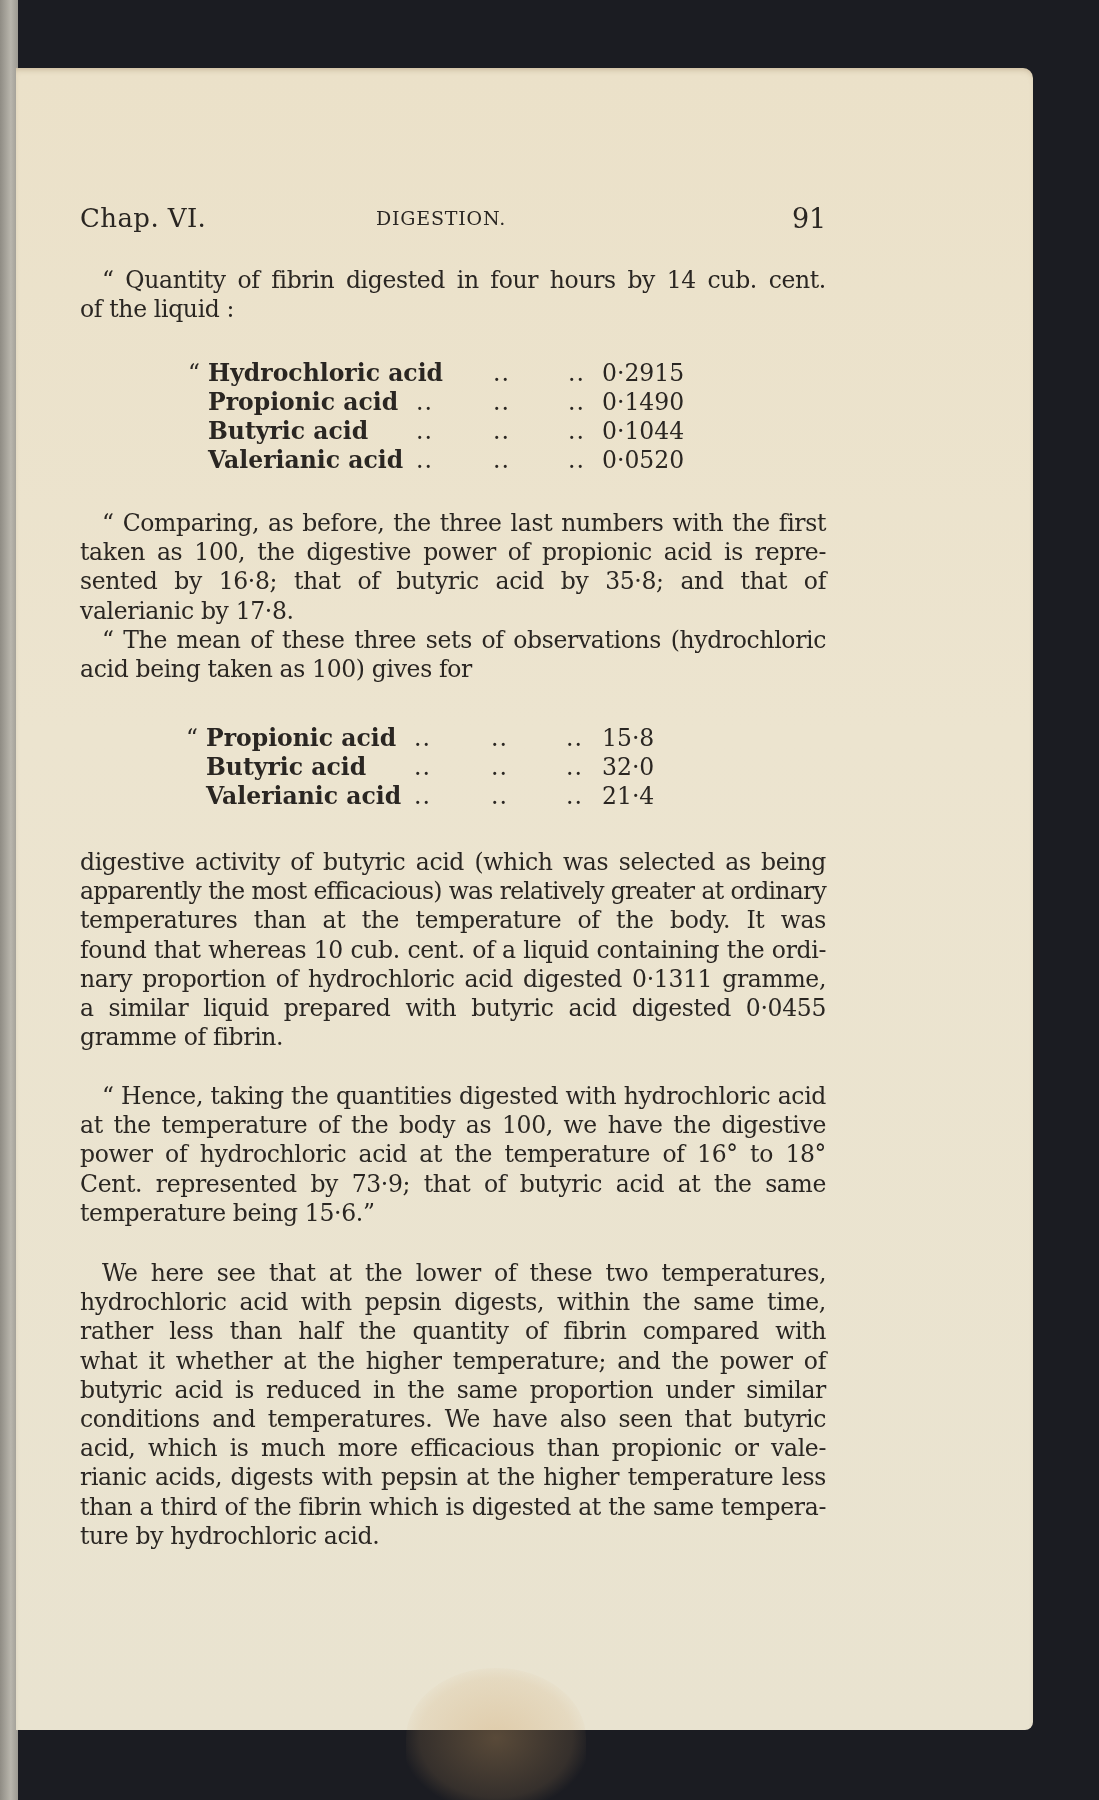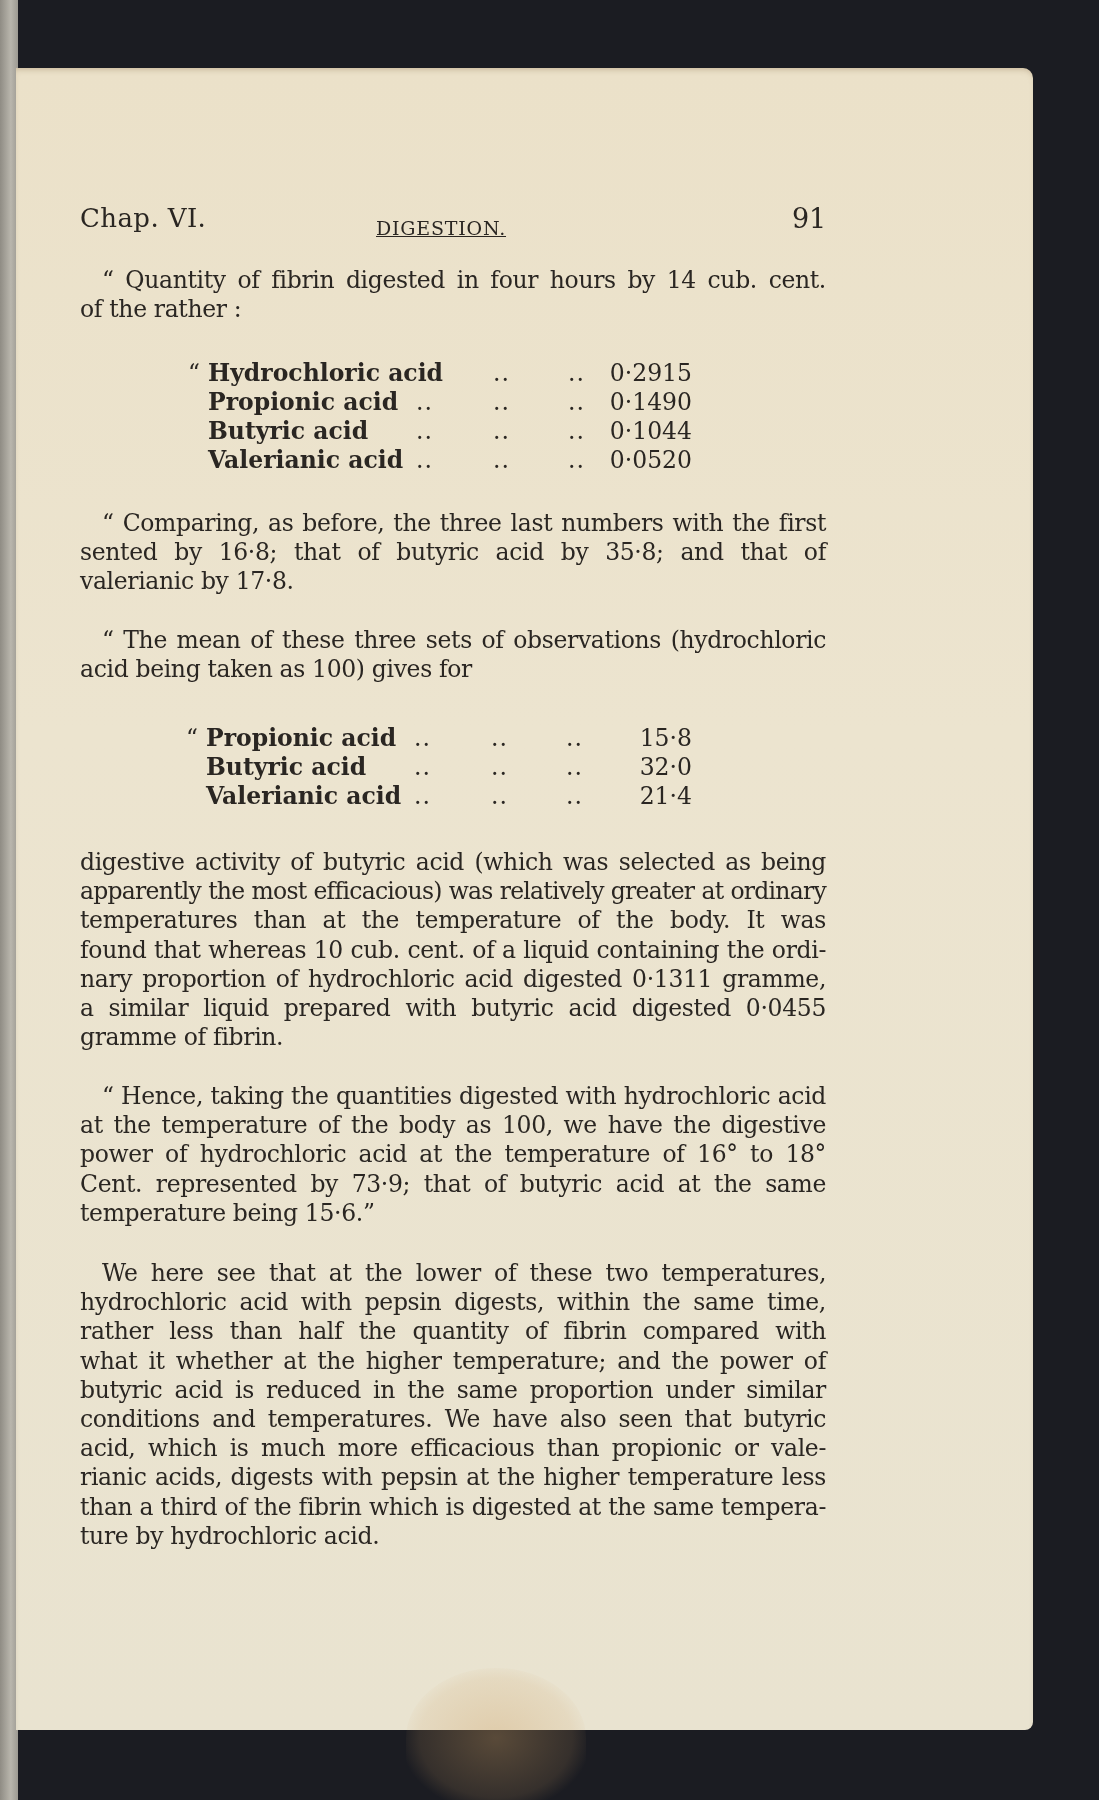--- a/index.html
+++ b/index.html
@@ -29,45 +29,45 @@
     font-size: 23.5px; line-height: 29px; letter-spacing: -0.3px;
   }
   .just {
     position: absolute; left: 80px; width: 746px;
     font-size: 23.5px; line-height: 29.2px; letter-spacing: -0.35px;
     text-align: justify; text-align-last: left;
   }
   .just .row { display: block; text-align: justify; text-align-last: justify; height: 29.2px; white-space: nowrap; }
   .just .row.last { text-align-last: left; }
   .header-left { left: 80px; top: 204px; font-size: 26px; letter-spacing: 0.4px; }
-  .header-center { left: 376px; top: 214px; font-size: 19px; letter-spacing: 0.8px; text-decoration: underline; }
+  .header-center { left: 376px; top: 204px; font-size: 19px; letter-spacing: 0.8px; }
   .header-page { left: 792px; top: 204px; font-size: 27px; }
   .table { position: absolute; }
   .table .trow { position: absolute; height: 29px; white-space: nowrap; font-size: 23.5px; line-height: 29px; }
   .table .q { position: absolute; left: 0; }
   .table .lbl { position: absolute; left: 20px; font-weight: bold; }
   .table .dot { position: absolute; letter-spacing: 1px; }
-  .table .val { position: absolute; text-align: right; width: 90px; }
+  .table .val { position: absolute; width: 90px; }
 </style>
 </head>
 <body>
 
 <div class="prev-page-edge"></div>
 
 <div class="page">
   <div class="stain"></div>
 </div>
 
 <div class="line header-left">Chap. VI.</div>
 <div class="line header-center">DIGESTION.</div>
 <div class="line header-page">91</div>
 
 <div class="just" style="top:266px">
   <span class="row" style="padding-left: 22px;">“ Quantity of fibrin digested in four hours by 14 cub. cent.</span>
-  <span class="row last">of the rather :</span>
+  <span class="row last">of the liquid :</span>
 </div>
 
 <div class="table" style="left:188px; top:359px;">
   <div class="trow" style="top:0">
     <span class="q">“</span>
     <span class="lbl">Hydrochloric acid</span>
     <span class="dot" style="left:305px">..</span>
     <span class="dot" style="left:380px">..</span>
     <span class="val" style="left:414px">0·2915</span>
   </div>
@@ -89,20 +89,21 @@
     <span class="lbl">Valerianic acid</span>
     <span class="dot" style="left:228px">..</span>
     <span class="dot" style="left:305px">..</span>
     <span class="dot" style="left:380px">..</span>
     <span class="val" style="left:414px">0·0520</span>
   </div>
 </div>
 
 <div class="just" style="top:509px">
   <span class="row" style="padding-left: 22px;">“ Comparing, as before, the three last numbers with the first</span>
+  <span class="row">taken as 100, the digestive power of propionic acid is repre-</span>
   <span class="row">sented by 16·8; that of butyric acid by 35·8; and that of</span>
   <span class="row last">valerianic by 17·8.</span>
 </div>
 
 <div class="just" style="top:626px">
   <span class="row" style="padding-left: 22px;">“ The mean of these three sets of observations (hydrochloric</span>
   <span class="row last">acid being taken as 100) gives for</span>
 </div>
 
 <div class="table" style="left:186px; top:724px;">

